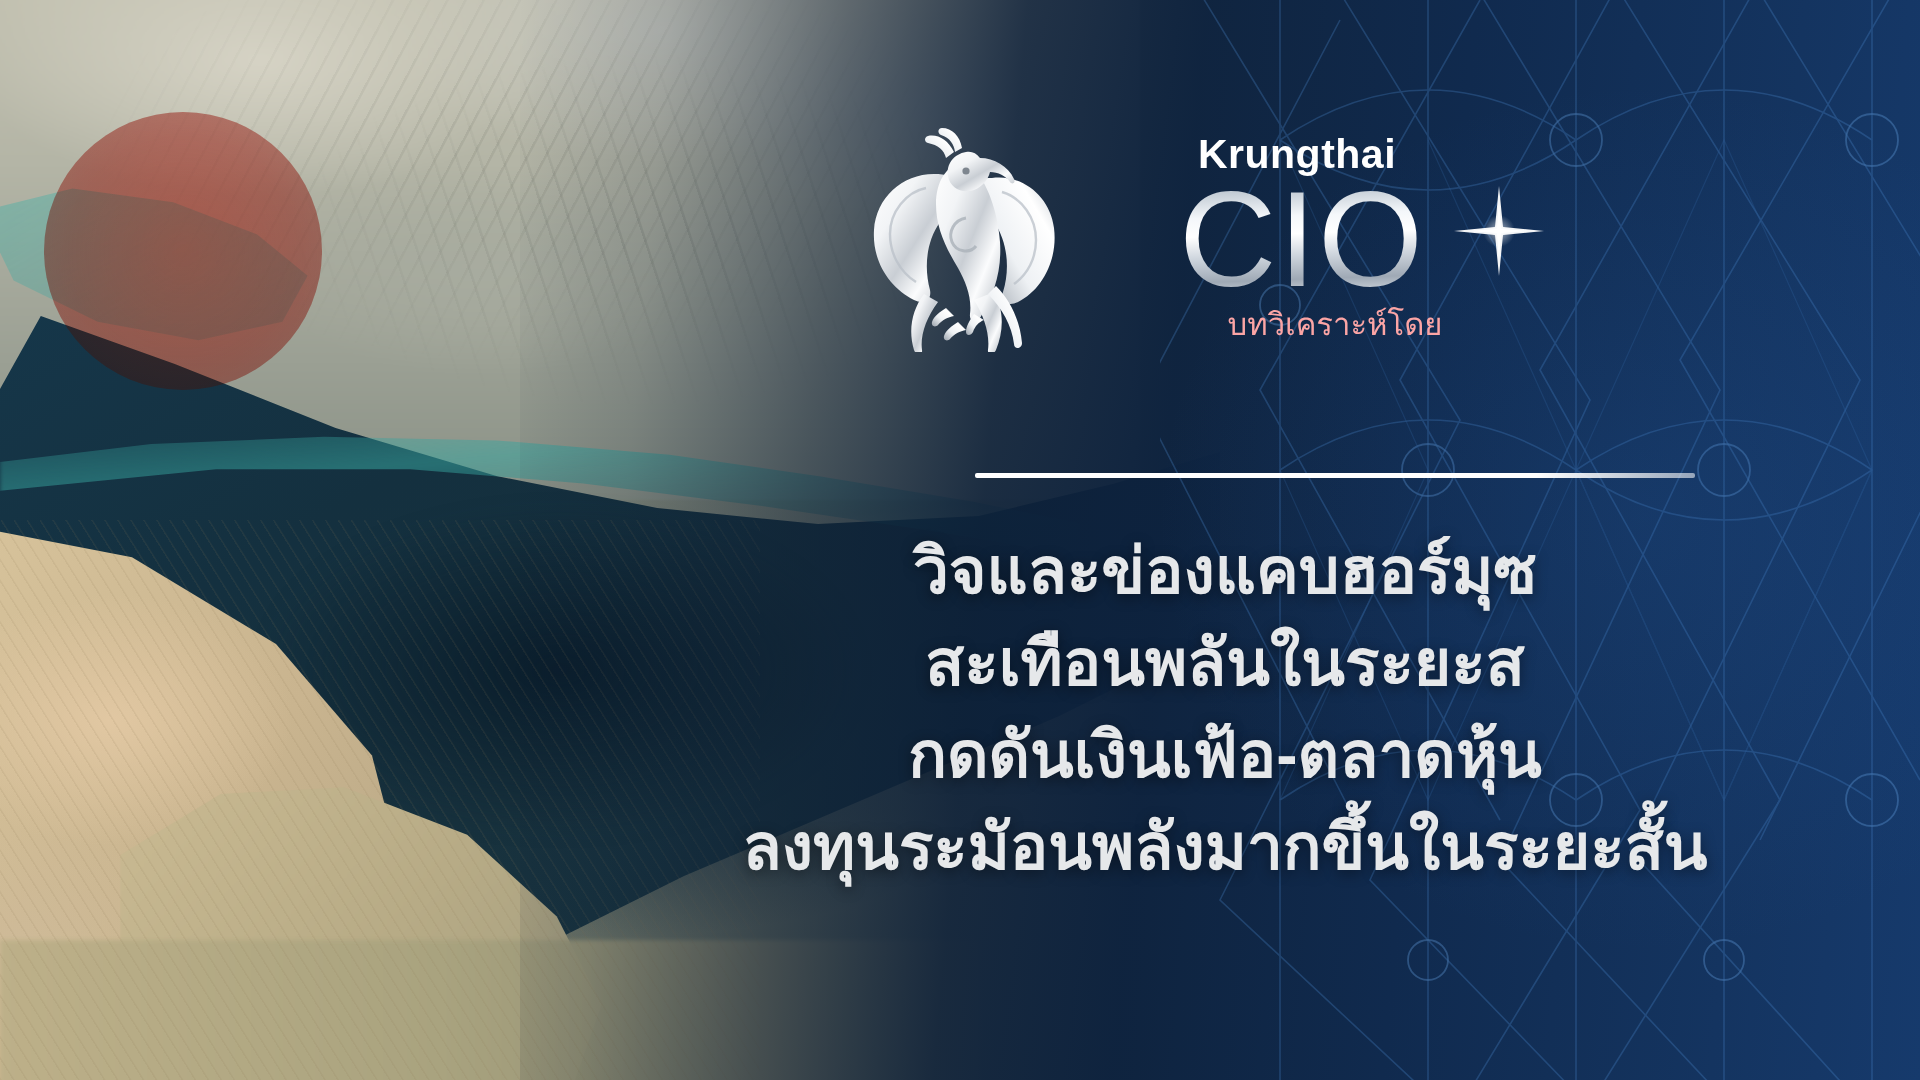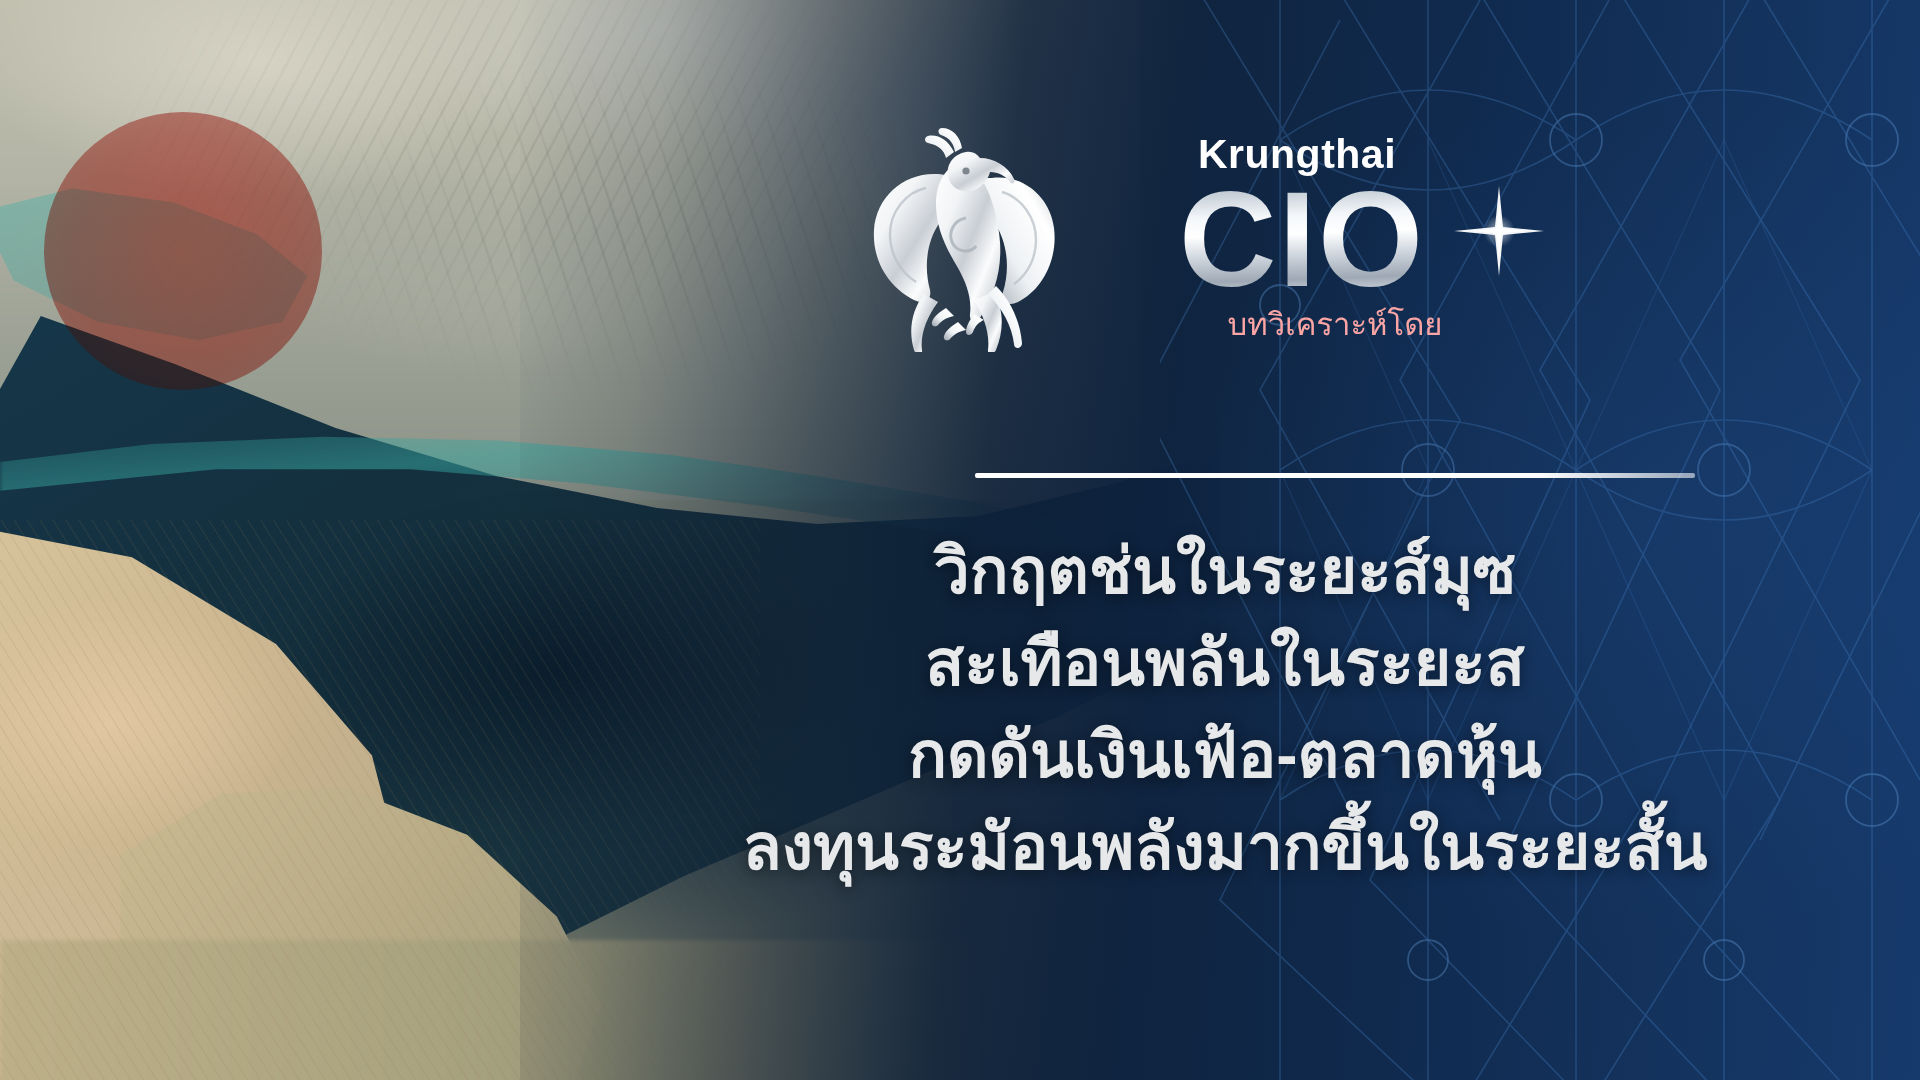--- a/index.html
+++ b/index.html
@@ -147,21 +147,21 @@
     position:absolute;left:10px;top:18px;width:200px;height:230px;
   }
   .brand-krungthai{
     position:absolute;left:235px;top:30px;width:420px;
     font-size:41px;font-weight:bold;color:#ffffff;letter-spacing:.5px;
     text-align:center;line-height:1;
   }
   .brand-cio{
     position:absolute;left:200px;top:68px;width:500px;
     text-align:center;
-    font-size:135px;font-weight:bold;letter-spacing:2px;line-height:1;
+    font-size:135px;font-weight:normal;letter-spacing:2px;line-height:1;
     background:linear-gradient(178deg,#7d8a99 0%, #b9c3cd 14%, #f4f7fa 34%, #ffffff 46%, #cfd6de 60%, #9fa9b5 76%, #e6ebf0 92%, #b3bcc6 100%);
     -webkit-background-clip:text;background-clip:text;color:transparent;
     -webkit-text-fill-color:transparent;
   }
   .sparkle{
     position:absolute;left:602px;top:82px;width:90px;height:90px;pointer-events:none;
   }
 
   
   .byline{
@@ -331,19 +331,19 @@
     </div>
   </div>
 
   <div class="byline">
     <div>บทวิเคราะห์โดย</div>
   </div>
 
   <div class="divider"></div>
 
   <div class="headline">
-    <div>วิกฤตช่นในระยะส์มุซ</div>
+    <div>วิจและข่องแคบฮอร์มุซ</div>
     <div>สะเทือนพลันในระยะส</div>
     <div>กดดันเงินเฟ้อ-ตลาดหุ้น</div>
     <div>ลงทุนระมัอนพลังมากขึ้นในระยะสั้น</div>
   </div>
 
 </div>
 
 </body></html>

